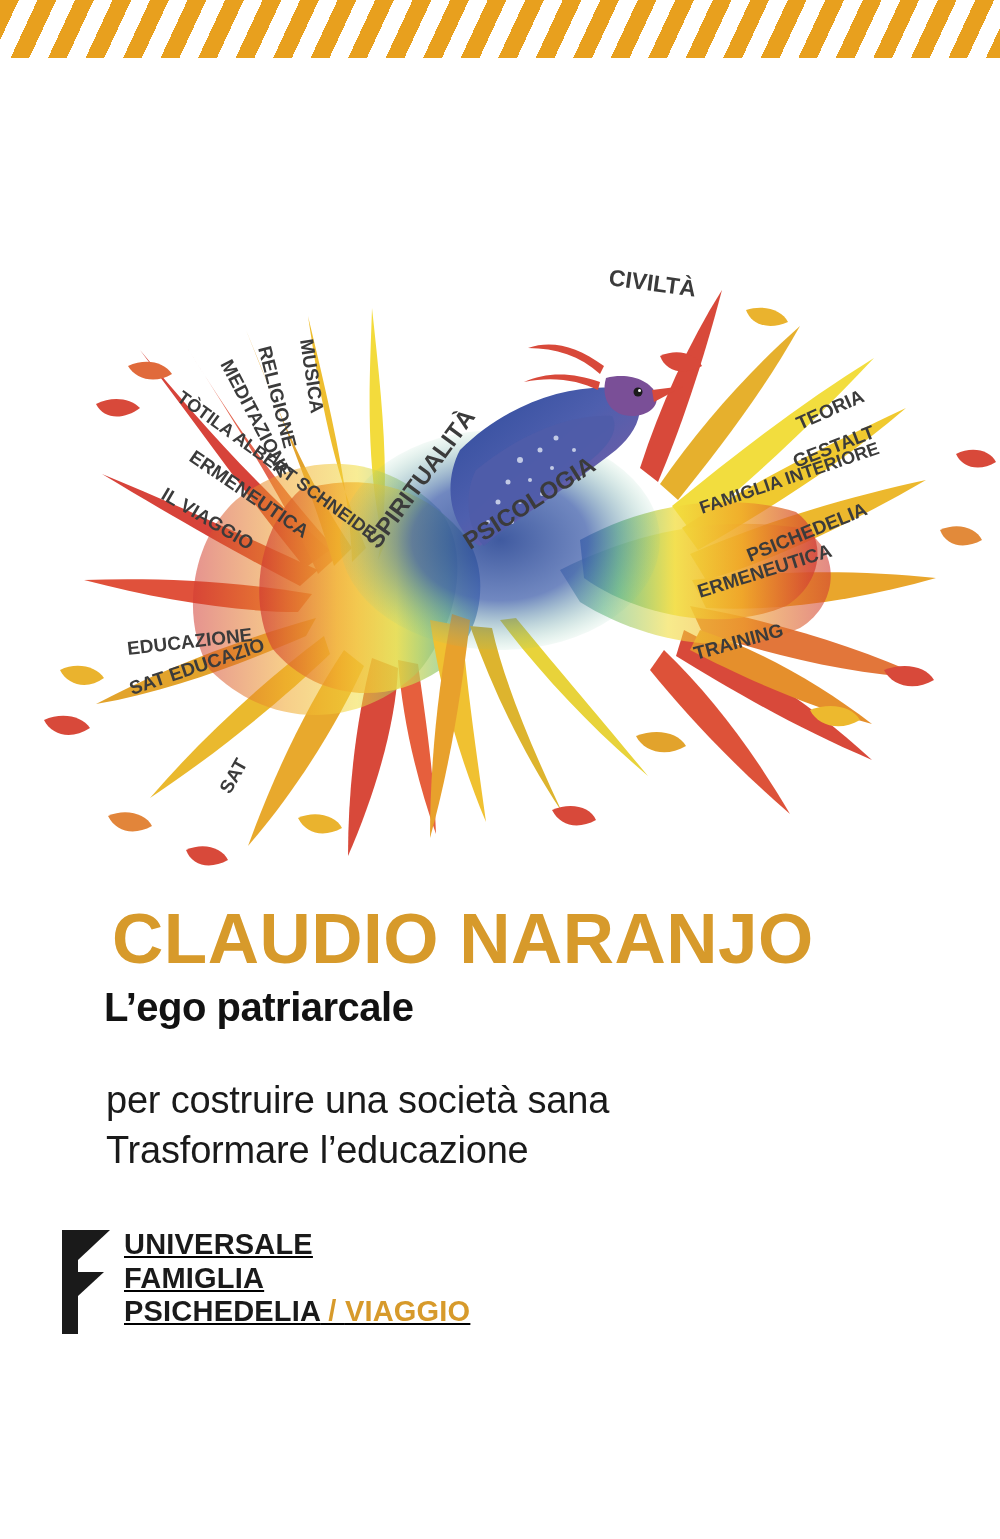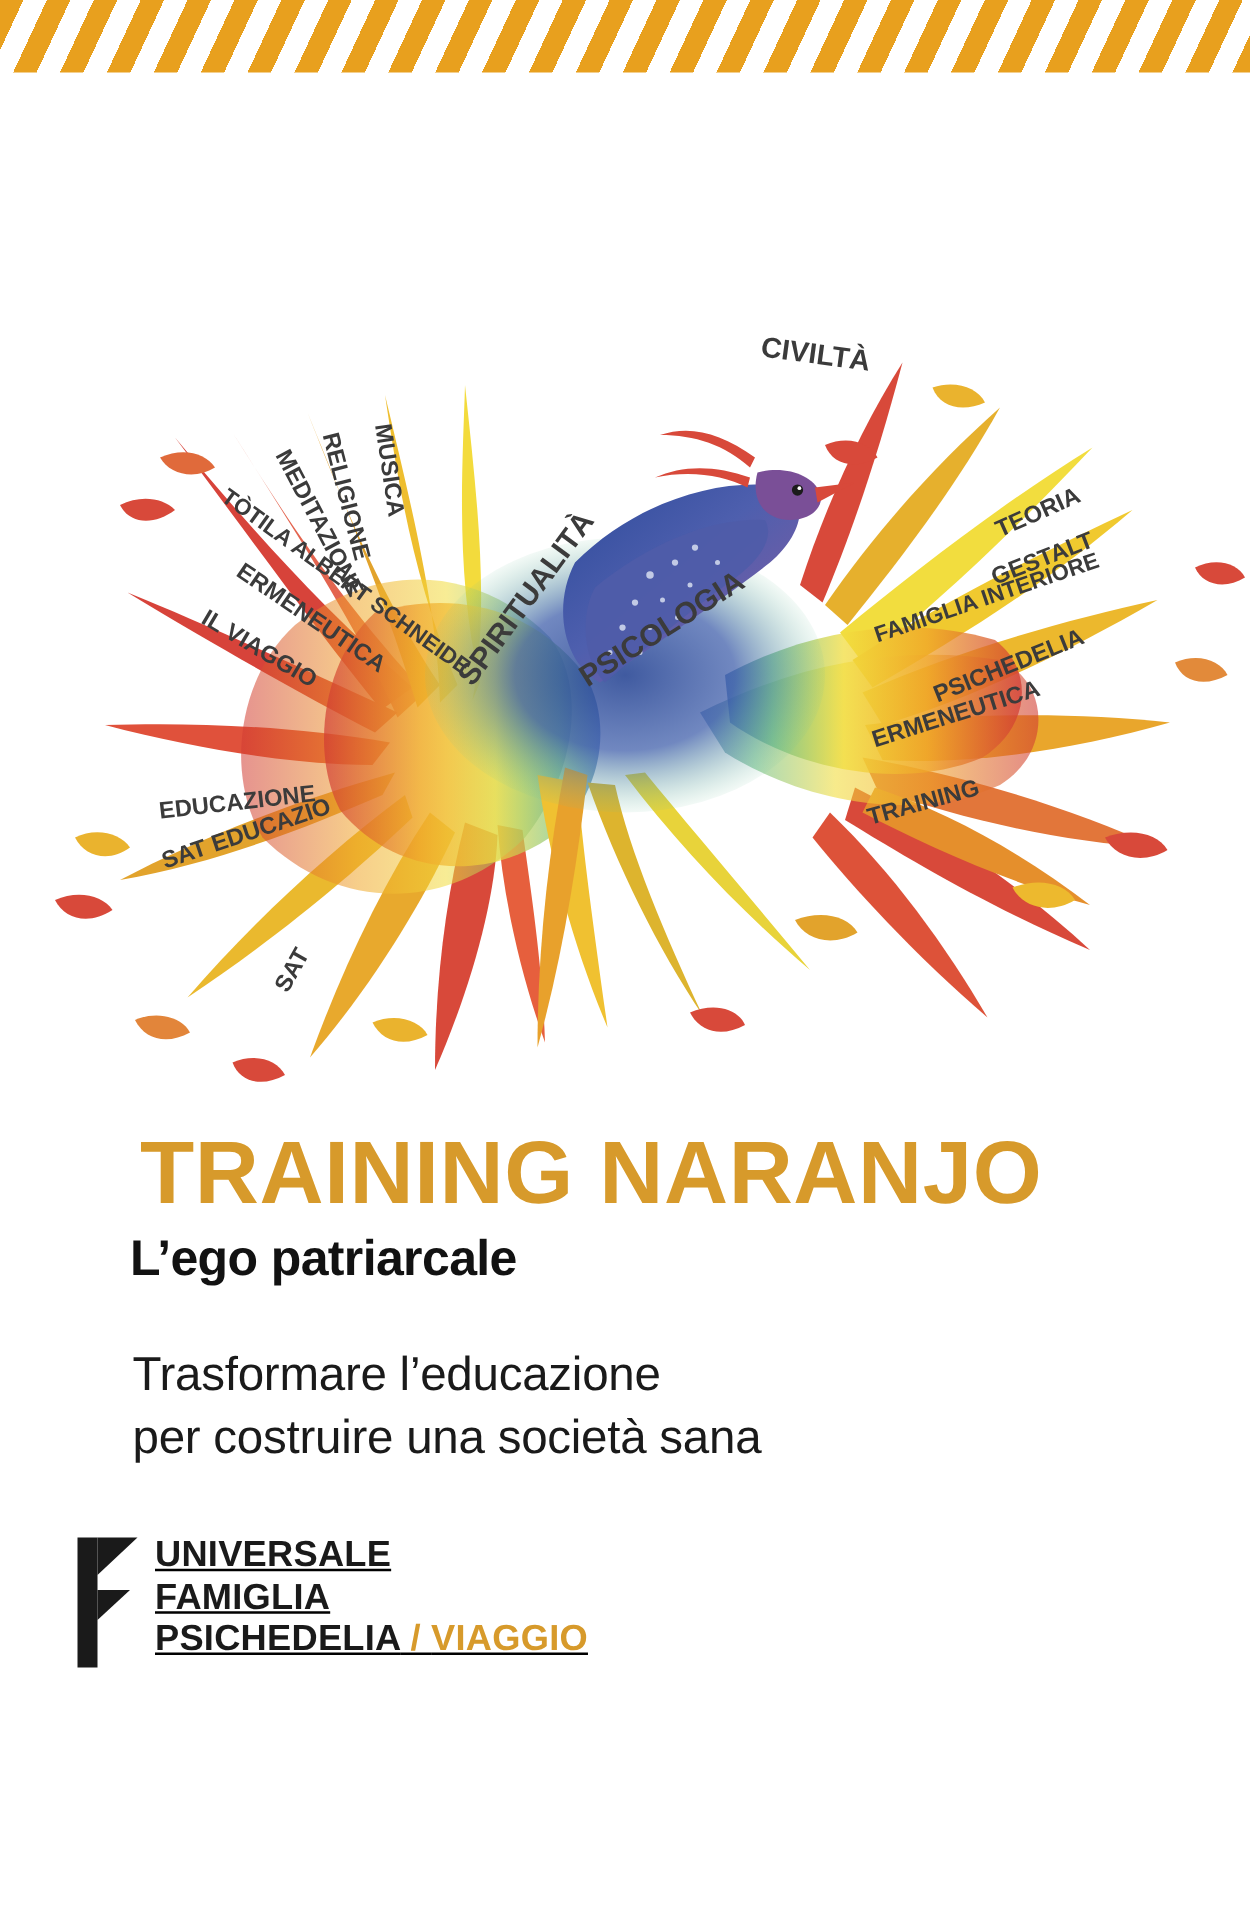--- a/index.html
+++ b/index.html
@@ -332,27 +332,27 @@
     <text class="feather-label" font-size="19">
       <textPath href="#p-ermeneutica-r" startOffset="0">ERMENEUTICA</textPath>
     </text>
     <text class="feather-label" font-size="19">
       <textPath href="#p-training" startOffset="0">TRAINING</textPath>
     </text>
   </g>
 </svg>
 </div>
 
-<div class="author">TRAINING NARANJO</div>
+<div class="author">CLAUDIO NARANJO</div>
 
 <div class="title">L’ego patriarcale</div>
 
 <div class="subtitle">
+  <div>per costruire una società sana</div>
   <div>Trasformare l’educazione</div>
-  <div>per costruire una società sana</div>
 </div>
 
 <div class="publisher">
   <div class="pub-f">
     <div class="stem"></div>
     <div class="arm-top"></div>
     <div class="arm-mid"></div>
   </div>
   <div class="pub-lines">
     <div class="pub-line1">UNIVERSALE</div>

